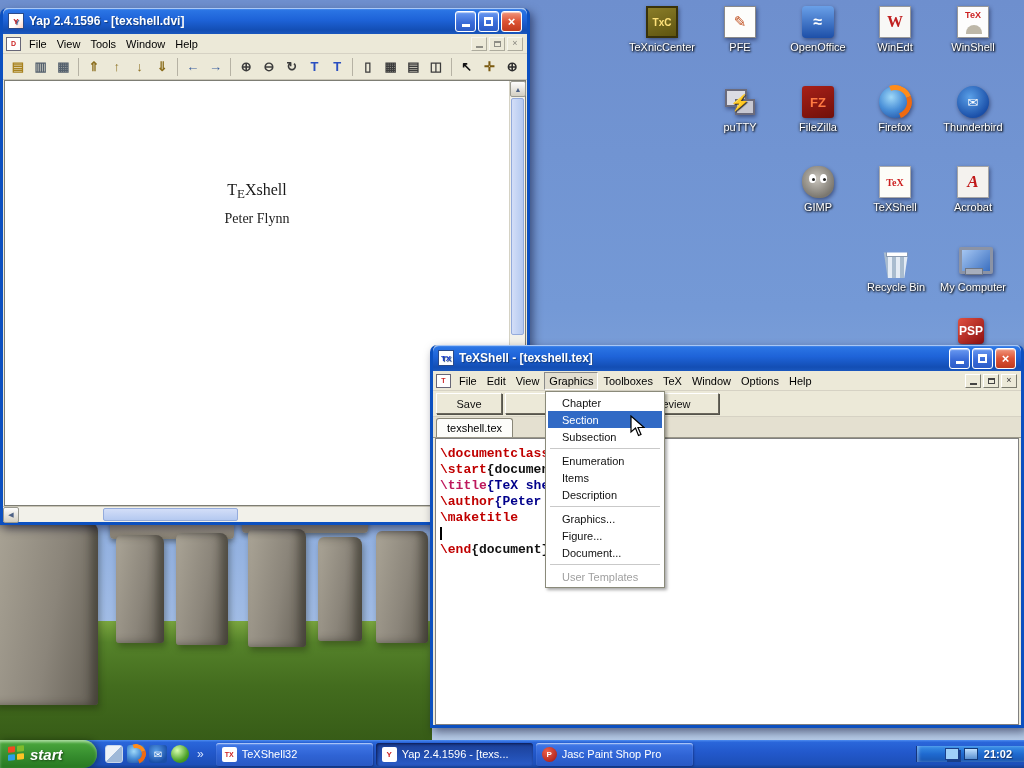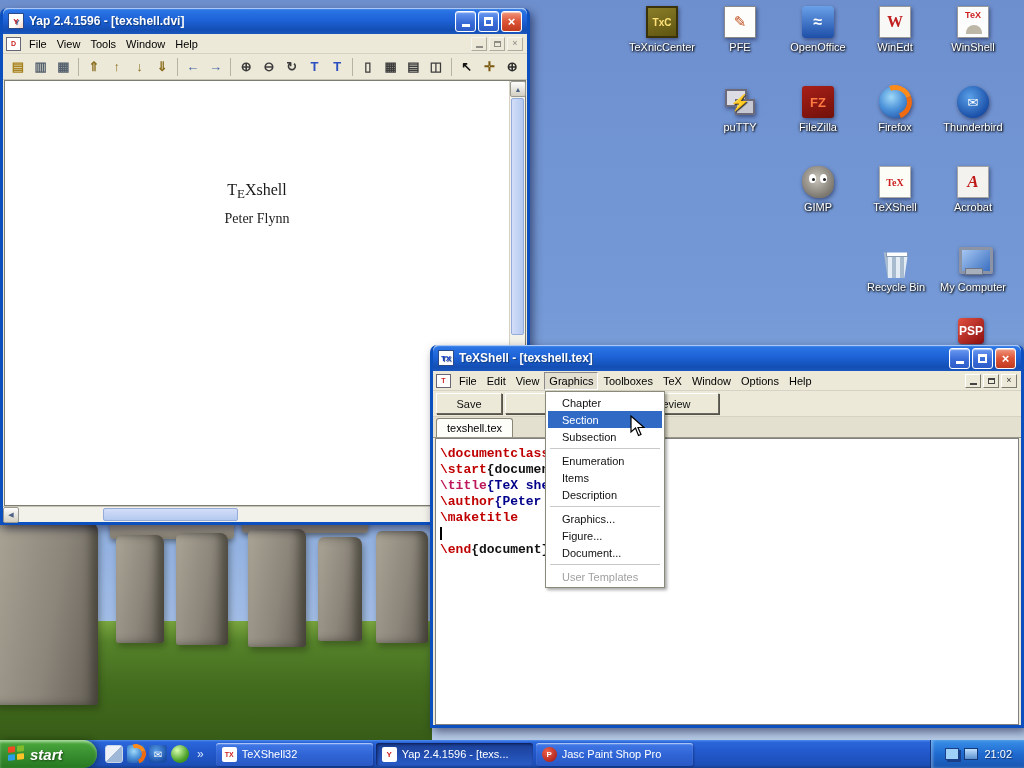--- a/index.html
+++ b/index.html
@@ -116,21 +116,21 @@
   .qa-media-player{border-radius:50%;background:radial-gradient(circle at 35% 30%,#d8ffae,#4aa028 62%,#2c7a14);}
   .ql-chevron{color:#d5e4ff;font-size:12px;padding:0 4px;}
   #tasks{display:flex;align-items:center;margin-left:8px;}
   .task-btn{width:157px;height:23px;margin-right:3px;border-radius:3px;background:linear-gradient(180deg,#6a98f0 0%,#3d74e4 12%,#2f63d4 55%,#2a59c4 100%);box-shadow:inset 0 1px 1px rgba(255,255,255,.5),1px 1px 2px rgba(0,0,40,.3);display:flex;align-items:center;gap:5px;padding:0 6px;color:#fff;font-size:11px;white-space:nowrap;overflow:hidden;}
   .task-btn.pressed{background:linear-gradient(180deg,#1c3f96 0%,#2350b4 60%,#2a5cc8 100%);box-shadow:inset 1px 1px 3px rgba(0,0,30,.65);}
   .task-icon{flex:none;width:15px;height:15px;border-radius:2px;display:flex;align-items:center;justify-content:center;font-size:8px;font-weight:bold;}
   .ta-texshell{background:#fff;color:#c22;font-size:7px;}
   .ta-yap{background:#fff;color:#c22;}
   .ta-psp{background:radial-gradient(circle at 35% 30%,#f06048,#9a1414);border-radius:50%;color:#fff;}
   .task-label{overflow:hidden;text-overflow:clip;}
-  #tray{margin-left:auto;height:28px;display:flex;align-items:center;gap:6px;padding:0 12px 0 14px;background:linear-gradient(180deg,#3a90e8 0%,#1f6ad0 50%,#1856b0 100%);border-left:1px solid #15367c;box-shadow:inset 2px 0 3px rgba(255,255,255,.3);}
+  #tray{margin-left:auto;height:16px;display:flex;align-items:center;gap:6px;padding:0 12px 0 28px;background:linear-gradient(180deg,#3a90e8 0%,#1f6ad0 50%,#1856b0 100%);border-left:1px solid #15367c;box-shadow:inset 2px 0 3px rgba(255,255,255,.3);font-weight:bold;}
   #tray-icons{display:flex;align-items:center;gap:5px;}
   .tray-icon{width:14px;height:12px;}
   .tr-network{background:#9fd0f8;border:1px solid #1a3f88;box-shadow:2px 2px 0 #1a3f88;}
   .tr-display{background:linear-gradient(#bfe0ff,#5a90d0);border:1px solid #123a7a;}
   #clock{color:#fff;font-size:11px;text-shadow:1px 1px 1px #12306a;}
 </style>
 </head>
 <body>
 
 <div id="desktop">

